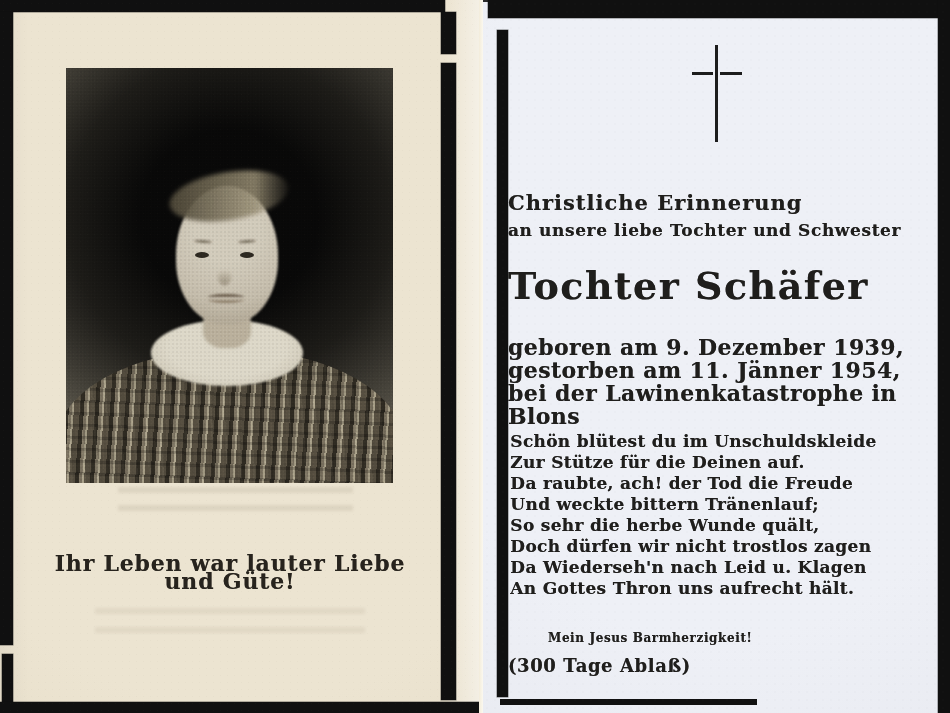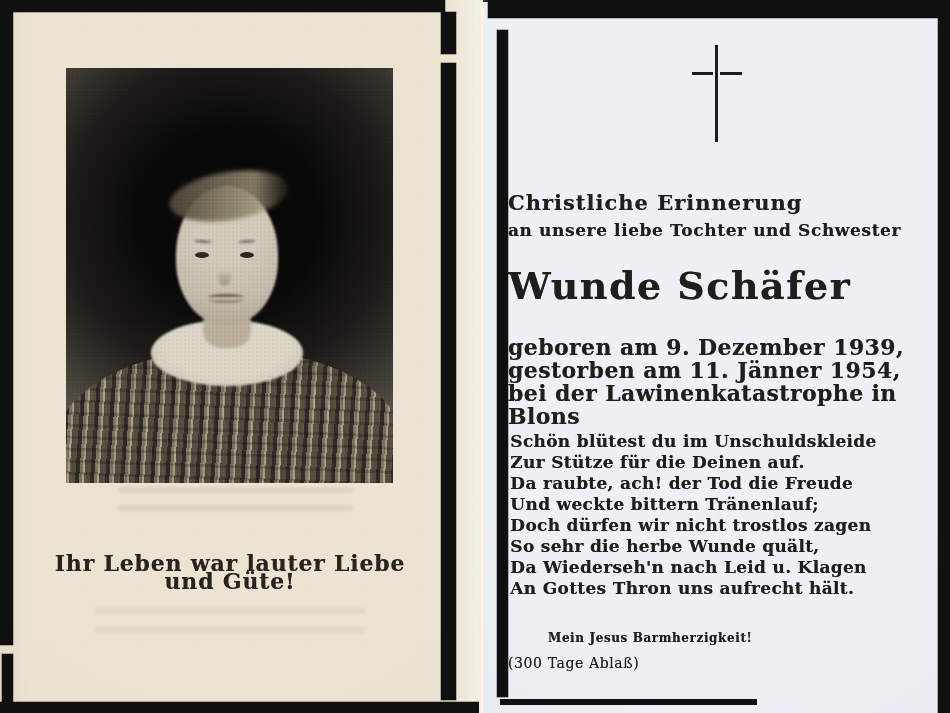--- a/index.html
+++ b/index.html
@@ -149,21 +149,21 @@
   .rp-heading{top:190px;font-size:21px;font-weight:700;letter-spacing:1px;}
   .rp-sub{top:220px;font-size:17px;font-weight:600;letter-spacing:.6px;}
   .rp-name{top:263px;font-size:38px;font-weight:700;letter-spacing:1.5px;}
   .rp-dates{top:336px;font-size:22px;font-weight:600;line-height:23px;letter-spacing:.4px;}
   .rp-dates p{margin:0;}
   .rp-poem{top:431px;text-align:left;left:0;width:421px;}
   .rp-poem .inner{width:-moz-fit-content;width:fit-content;margin:0 auto;
     font-size:17px;font-weight:600;line-height:21px;letter-spacing:.3px;}
   .rp-poem p{margin:0;}
   .rp-close1{top:631px;font-size:12px;font-weight:700;letter-spacing:.6px;padding-left:40px;}
-  .rp-close2{top:655px;font-size:14px;font-weight:400;letter-spacing:.6px;}
+  .rp-close2{top:655px;font-size:18px;font-weight:700;letter-spacing:.6px;}
 </style>
 </head>
 <body>
 
 <div class="scan">
 
   <section class="page-left">
     <div class="blk rough lp-top"></div>
     <div class="blk rough lp-left-a"></div>
     <div class="blk rough lp-left-b"></div>
@@ -205,36 +205,36 @@
     <div class="rp-bot-thin"></div>
 
     <div class="cross">
       <span class="v"></span>
       <span class="h1"></span>
       <span class="h2"></span>
     </div>
 
     <h2 class="rp-text rp-heading">Christliche Erinnerung</h2>
     <p class="rp-text rp-sub">an unsere liebe Tochter und Schwester</p>
-    <h1 class="rp-text rp-name">Wunde Schäfer</h1>
+    <h1 class="rp-text rp-name">Tochter Schäfer</h1>
 
     <div class="rp-text rp-dates">
       <p>geboren am 9. Dezember 1939,</p>
       <p>gestorben am 11. Jänner 1954,</p>
       <p>bei der Lawinenkatastrophe in Blons</p>
     </div>
 
     <div class="rp-text rp-poem">
       <div class="inner">
         <p>Schön blütest du im Unschuldskleide</p>
         <p>Zur Stütze für die Deinen auf.</p>
         <p>Da raubte, ach! der Tod die Freude</p>
         <p>Und weckte bittern Tränenlauf;</p>
+        <p>So sehr die herbe Wunde quält,</p>
         <p>Doch dürfen wir nicht trostlos zagen</p>
-        <p>So sehr die herbe Wunde quält,</p>
         <p>Da Wiederseh'n nach Leid u. Klagen</p>
         <p>An Gottes Thron uns aufrecht hält.</p>
       </div>
     </div>
 
     <p class="rp-text rp-close1">Mein Jesus Barmherzigkeit!</p>
     <p class="rp-text rp-close2">(300 Tage Ablaß)</p>
   </section>
 </div>
 

